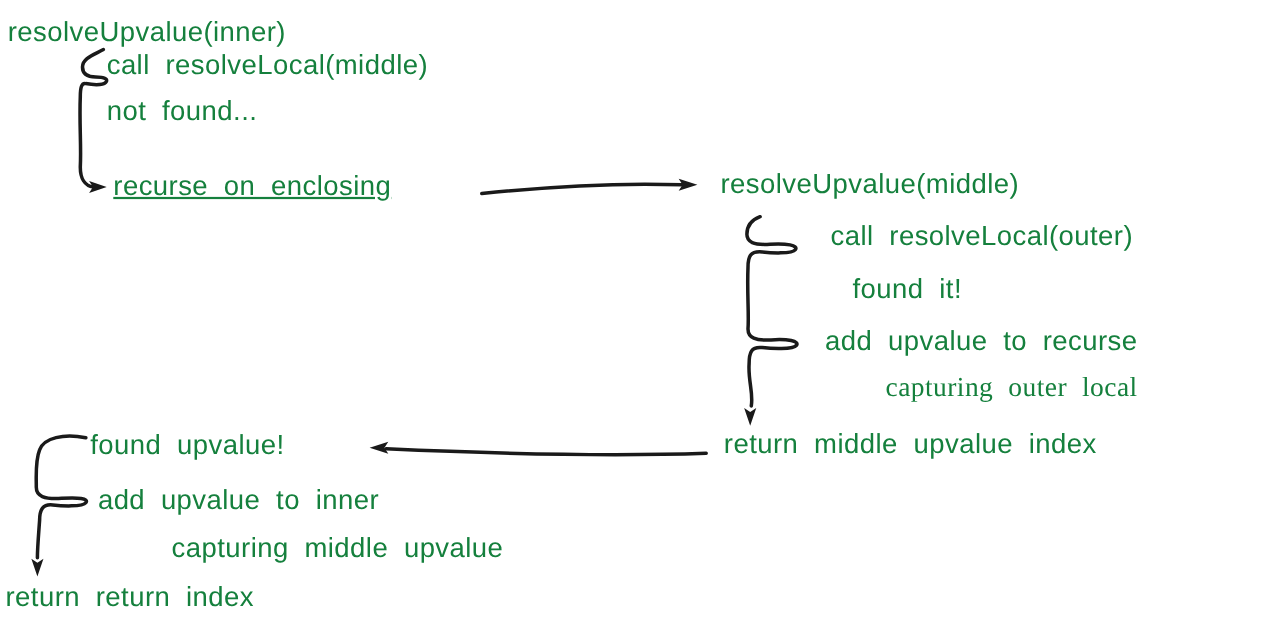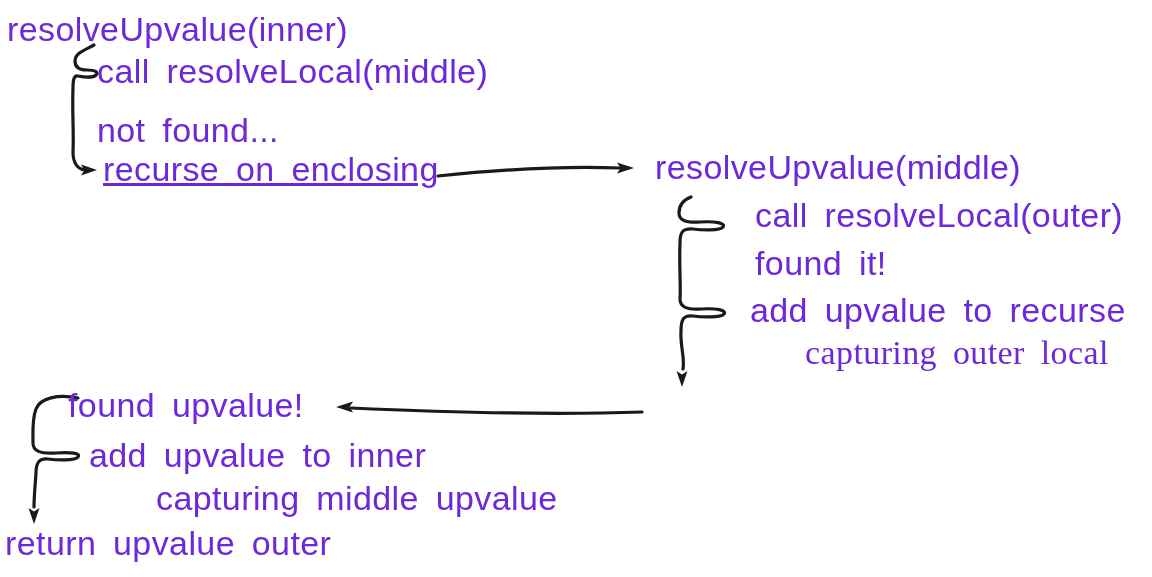--- a/index.html
+++ b/index.html
@@ -17,26 +17,26 @@
     color: #1a1a1a;
   }
   .ink-layer {
     position: absolute;
     left: 0; top: 0;
     width: 1152px;
     height: 577px;
   }
   .lbl {
     position: absolute;
-    font-size: 34px;
+    font-size: 25px;
     line-height: 34px;
     letter-spacing: 0.4px;
     word-spacing: 7px;
     white-space: nowrap;
-    color: #6d28d9;
+    color: #15803d;
   }
   .connector {
     fill: none;
     stroke: #1a1a1a;
     stroke-width: 3.2;
     stroke-linecap: round;
     stroke-linejoin: round;
   }
   .arrowhead {
     fill: #1a1a1a;
@@ -95,28 +95,29 @@
         C 33 451, 40 454, 56 453
         C 71 452, 81 453, 78 457
         C 75 461, 56 460, 48 459
         C 39 458, 36 463, 36 473
         C 35 487, 34 498, 34 507"></path>
       <path class="arrowhead" d="M 34 524 L 28.5 508 L 34 511.5 L 39.5 508 Z"></path>
     </g>
   </svg>
 
   <div class="lbl" style="left:7px;   top:12px;">resolveUpvalue(inner)</div>
-  <div class="lbl" style="left:97px;  top:54px;">call resolveLocal(middle)</div>
-  <div class="lbl" style="left:97px;  top:113px;">not found...</div>
+  <div class="lbl" style="left:97px;  top:42px;">call resolveLocal(middle)</div>
+  <div class="lbl" style="left:97px;  top:84px;">not found...</div>
   <div class="lbl" style="left:103px; top:152px;text-decoration:underline;">recurse on enclosing</div>
 
   <div class="lbl" style="left:755px; top:198px;">call resolveLocal(outer)</div>
   <div class="lbl" style="left:655px; top:150px;">resolveUpvalue(middle)</div>
-  <div class="lbl" style="left:755px; top:246px;">found it!</div>
+  <div class="lbl" style="left:775px; top:246px;">found it!</div>
   <div class="lbl" style="left:750px; top:293px;">add upvalue to recurse</div>
   <div class="lbl" style="left:805px; top:336px;font-family:Liberation Serif, serif;">capturing outer local</div>
+  <div class="lbl" style="left:658px; top:387px;">return middle upvalue index</div>
 
-  <div class="lbl" style="left:68px;  top:388px;">found upvalue!</div>
+  <div class="lbl" style="left:82px;  top:388px;">found upvalue!</div>
   <div class="lbl" style="left:89px;  top:438px;">add upvalue to inner</div>
   <div class="lbl" style="left:156px; top:481px;">capturing middle upvalue</div>
-  <div class="lbl" style="left:5px;   top:526px;">return upvalue outer</div>
+  <div class="lbl" style="left:5px;   top:526px;">return return index</div>
 
 </div>
 
 </body></html>

